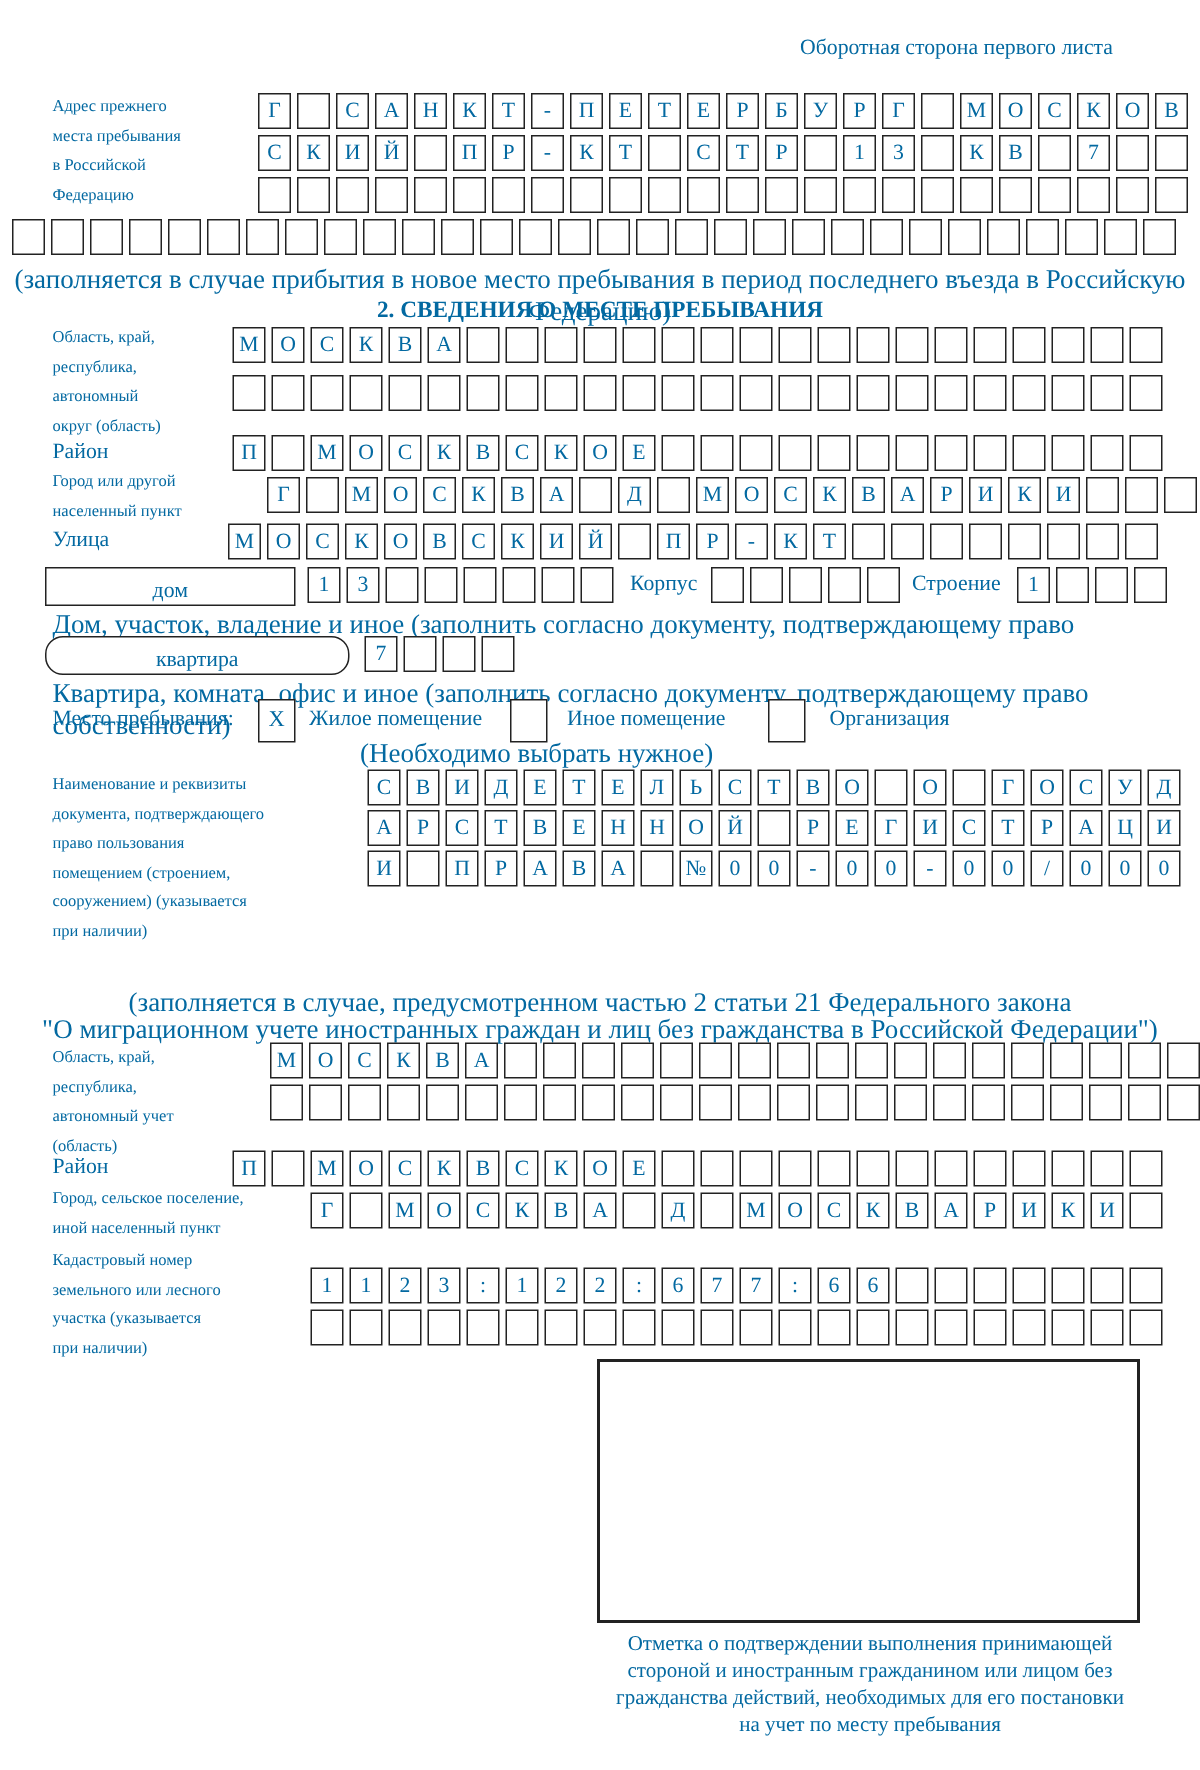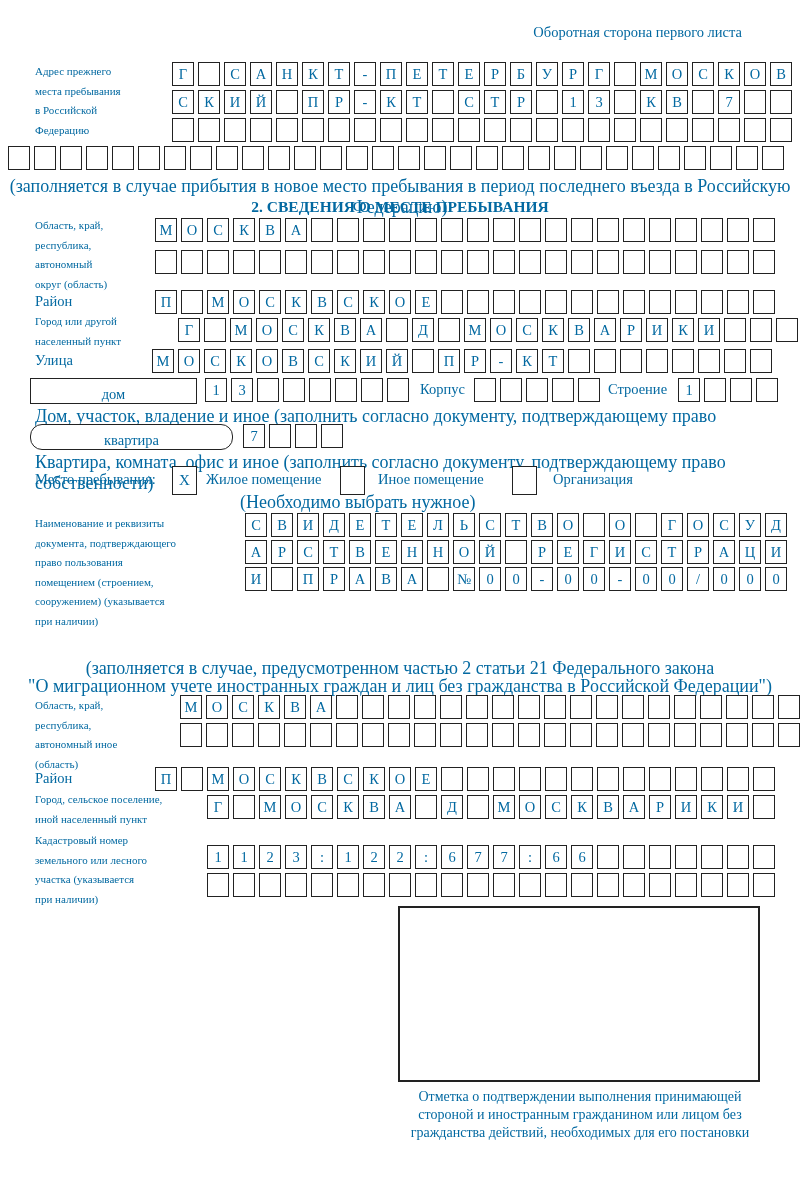--- a/index.html
+++ b/index.html
@@ -430,21 +430,21 @@
       <span class="cell">0</span>
       <span class="cell">0</span>
     </div>
 
   <div class="note center" style="top:658px;">(заполняется в случае, предусмотренном частью 2 статьи 21 Федерального закона</div>
   <div class="note center" style="top:676px;">"О миграционном учете иностранных граждан и лиц без гражданства в Российской Федерации")</div>
 
   <div class="label" style="left:35px;top:696px;">
     <div>Область, край,</div>
     <div>республика,</div>
-    <div>автономный иное</div>
+    <div>автономный учет</div>
     <div>(область)</div>
   </div>
   <div class="boxrow" style="left:180px;top:695px;">
       <span class="cell">М</span>
       <span class="cell">О</span>
       <span class="cell">С</span>
       <span class="cell">К</span>
       <span class="cell">В</span>
       <span class="cell">А</span>
       <span class="cell"></span>
@@ -603,15 +603,16 @@
       <span class="cell"></span>
       <span class="cell"></span>
       <span class="cell"></span>
     </div>
 
   <div class="stampbox" style="left:398px;top:906px;width:362px;height:176px;"></div>
   <div class="caption" style="left:385px;top:1088px;width:390px;">
     <div>Отметка о подтверждении выполнения принимающей</div>
     <div>стороной и иностранным гражданином или лицом без</div>
     <div>гражданства действий, необходимых для его постановки</div>
+    <div>на учет по месту пребывания</div>
   </div>
 
 </div>
 
 </body></html>

